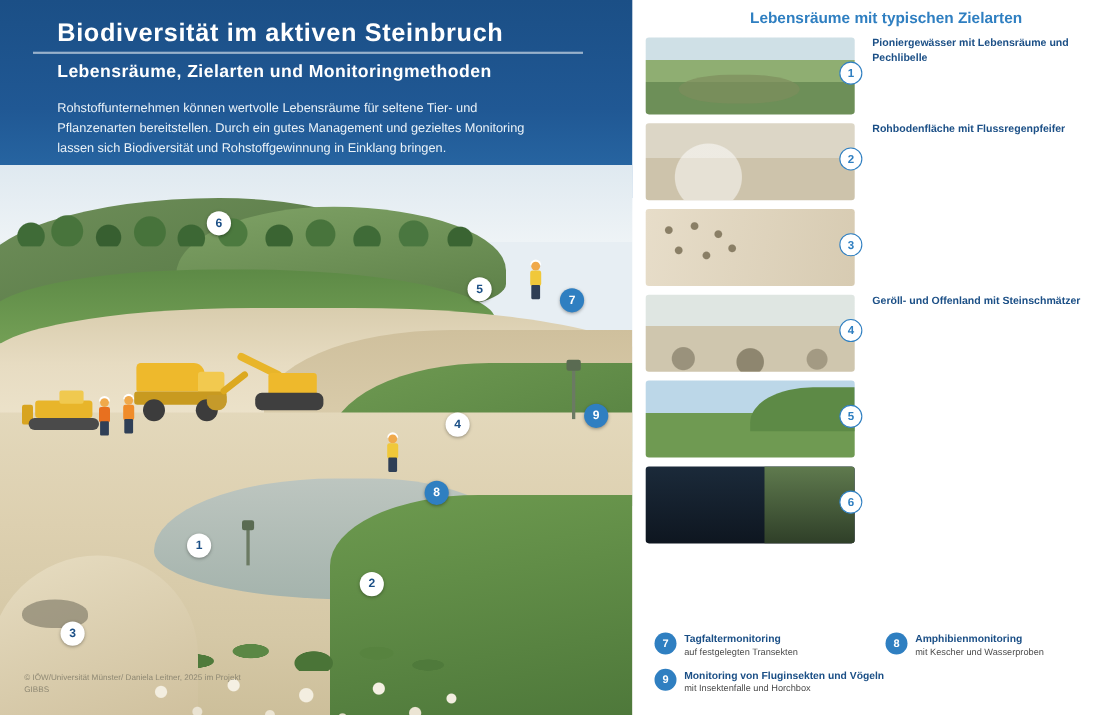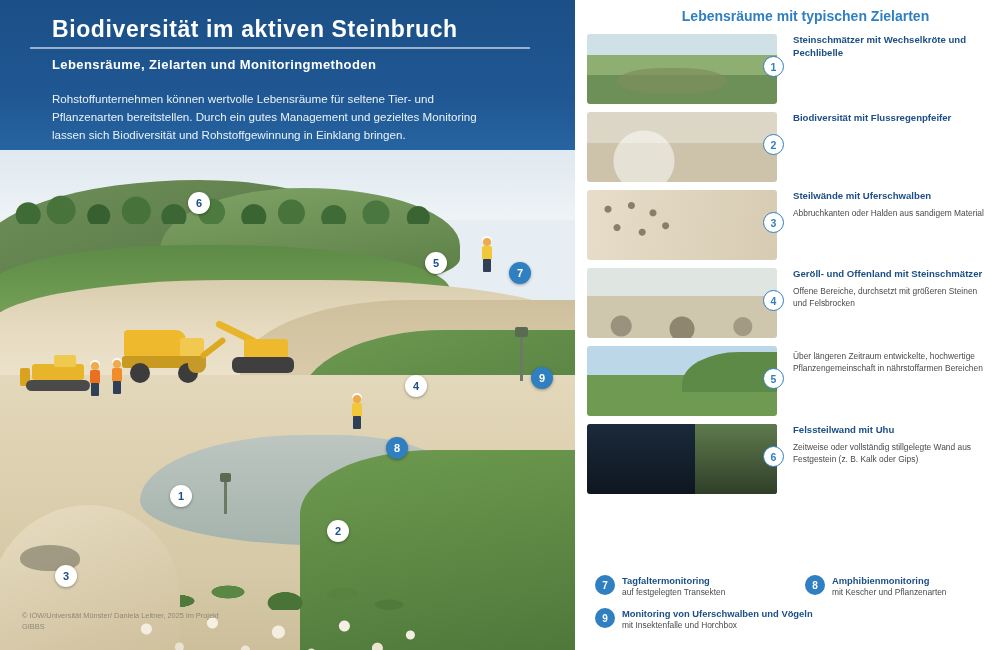--- a/index.html
+++ b/index.html
@@ -24,21 +24,21 @@
   .title {
     position:absolute; left:52px; top:16px; width:470px;
     color:#ffffff; font-size:23px; font-weight:bold; letter-spacing:.6px;
   }
   .title-rule {
     position:absolute; left:30px; top:47px; width:500px; height:2px;
     background:rgba(255,255,255,.55);
   }
   .subtitle {
     position:absolute; left:52px; top:57px; width:470px;
-    color:#ffffff; font-size:13px; font-weight:bold; letter-spacing:.4px;
+    color:#ffffff; font-size:16px; font-weight:bold; letter-spacing:.4px;
   }
   .intro {
     position:absolute; left:52px; top:90px; width:440px;
     color:#eaf2f8; font-size:11.6px; line-height:1.55;
   }
 
   
   .scene { position:absolute; left:0; top:150px; width:575px; height:500px; overflow:hidden; }
   .sky-haze { position:absolute; left:0; top:0; width:575px; height:70px;
     background:linear-gradient(#dfe9f0,#eef3f6); }
@@ -352,82 +352,72 @@
 
   <div class="right">
     <div class="right-title">Lebensräume mit typischen Zielarten</div>
 
     <div class="cards">
 
       <div class="card">
         <div class="thumb t1"></div>
         <div class="num">1</div>
         <div class="txt">
-          <div class="h">Steinschmätzer mit Wechselkröte und Pechlibelle</div>
+          <div class="h">Pioniergewässer mit Lebensräume und Pechlibelle</div>
         </div>
       </div>
 
       <div class="card">
         <div class="thumb t2"></div>
         <div class="num">2</div>
         <div class="txt">
-          <div class="h">Biodiversität mit Flussregenpfeifer</div>
+          <div class="h">Rohbodenfläche mit Flussregenpfeifer</div>
         </div>
       </div>
 
       <div class="card">
         <div class="thumb t3"></div>
         <div class="num">3</div>
-        <div class="txt">
-          <div class="h">Steilwände mit Uferschwalben</div>
-          <div class="p">Abbruchkanten oder Halden aus sandigem Material</div>
-        </div>
       </div>
 
       <div class="card">
         <div class="thumb t4"></div>
         <div class="num">4</div>
         <div class="txt">
           <div class="h">Geröll- und Offenland mit Steinschmätzer</div>
-          <div class="p">Offene Bereiche, durchsetzt mit größeren Steinen und Felsbrocken</div>
         </div>
       </div>
 
       <div class="card">
         <div class="thumb t5"></div>
         <div class="num">5</div>
         <div class="txt">
-          <div class="p">Über längeren Zeitraum entwickelte, hochwertige Pflanzengemeinschaft in nährstoffarmen Bereichen</div>
         </div>
       </div>
 
       <div class="card">
         <div class="thumb t6"></div>
         <div class="num">6</div>
-        <div class="txt">
-          <div class="h">Felssteilwand mit Uhu</div>
-          <div class="p">Zeitweise oder vollständig stillgelegte Wand aus Festgestein (z. B. Kalk oder Gips)</div>
-        </div>
       </div>
 
     </div>
 
 
     <div class="mrow m7">
       <div class="m-badge">7</div>
       <div class="m-h">Tagfaltermonitoring</div>
       <div class="m-p">auf festgelegten Transekten</div>
     </div>
 
     <div class="mrow m8">
       <div class="m-badge">8</div>
       <div class="m-h">Amphibienmonitoring</div>
-      <div class="m-p">mit Kescher und Pflanzenarten</div>
+      <div class="m-p">mit Kescher und Wasserproben</div>
     </div>
 
     <div class="mrow m9">
       <div class="m-badge">9</div>
-      <div class="m-h">Monitoring von Uferschwalben und Vögeln</div>
+      <div class="m-h">Monitoring von Fluginsekten und Vögeln</div>
       <div class="m-p">mit Insektenfalle und Horchbox</div>
     </div>
   </div>
 
 </div>
 
 </body></html>

